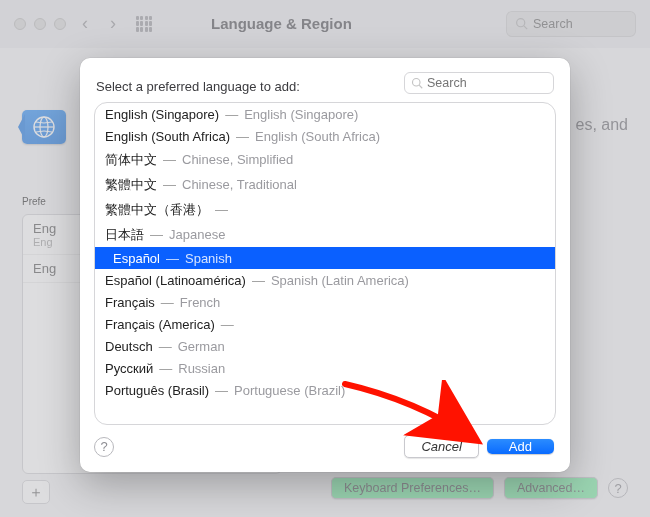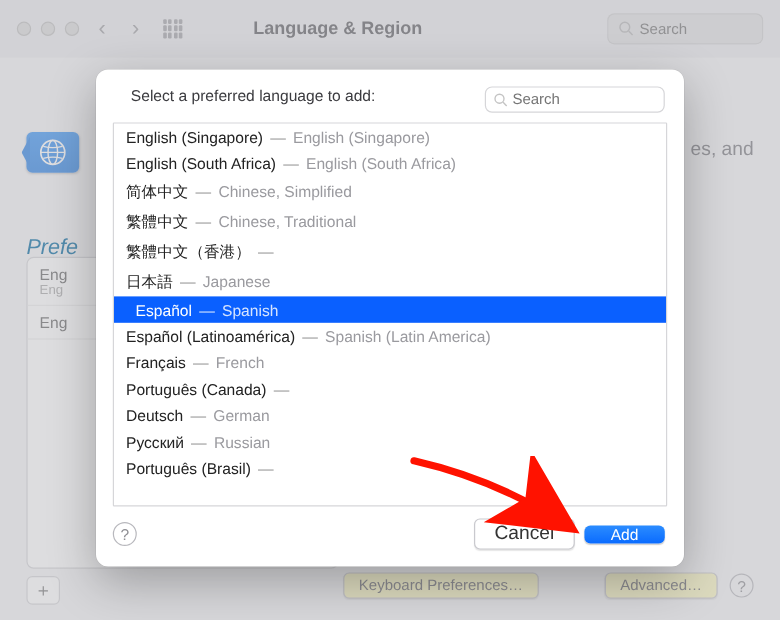--- a/index.html
+++ b/index.html
@@ -39,74 +39,73 @@
   .globe-badge {
     position: absolute; top: 62px; left: 22px; width: 44px; height: 34px;
     background: linear-gradient(#3d96f6,#2f84e6); border-radius: 5px;
     box-shadow: 0 1px 2px rgba(0,0,0,0.2);
   }
   .globe-badge::before { content:""; position:absolute; left:-4px; top:4px; width:7px; height:26px; background:#2f84e6; clip-path: polygon(100% 0, 100% 100%, 0 50%);}
   .globe-badge svg { position:absolute; left:10px; top:5px; width:24px; height:24px; }
 
   .desc-right { position:absolute; top:68px; right:22px; font-size:16px; color:#7b7b80; text-align:left; }
 
-  .prefs-label { position:absolute; top:148px; left:22px; font-size:18px; color:#0369a1;font-style:italic; }
+  .prefs-label { position:absolute; top:148px; left:22px; font-size:10px; color:#404040; }
   .prefs-box {
     position:absolute; top:166px; left:22px; width:260px; height:260px;
     background:#fff; border:1px solid #d6d6d9; border-radius:6px;
     overflow:hidden;
   }
   .prefs-item { padding:6px 10px; border-bottom:1px solid #eee; }
   .prefs-item .l1 { font-size:13px; color:#666; }
   .prefs-item .l2 { font-size:11px; color:#aaa; }
 
   .plus-btn {
     position:absolute; top:432px; left:22px; width:28px; height:24px;
     background:#fff; border:1px solid #d6d6d9; border-radius:5px;
     display:flex; align-items:center; justify-content:center;
     font-size:15px; color:#777;
   }
 
   .bottom-btns { position:absolute; bottom:18px; right:22px; display:flex; gap:10px; align-items:center;}
   .mac-btn {
-    background:#fef9c3; border:1px solid #c9c9ce; border-radius:5px;
+    background:#86efac; border:1px solid #c9c9ce; border-radius:5px;
     padding: 3px 12px; font-size:12.5px; color:#6b6b70;
     box-shadow: 0 0.5px 1px rgba(0,0,0,0.08);
-    margin-left: 45px;
   }
   .help-circle {
     width:20px; height:20px; border-radius:50%; border:1.3px solid #b8b8bd;
     display:flex; align-items:center; justify-content:center; font-size:13px; color:#8e8e93;
   }
 
   
   .veil {
     position:absolute; inset:0; background:rgba(180,180,184,0.45);
   }
 
   
   .sheet {
     position:absolute; left:80px; top:58px; width:490px; height:414px;
     background:#fff; border-radius:10px;
     box-shadow: 0 12px 40px rgba(0,0,0,0.28), 0 0 0 0.5px rgba(0,0,0,0.08);
     display:flex; flex-direction:column;
   }
   .sheet-header {
-    display:flex; align-items:flex-start; padding:14px 16px 8px 29px; gap:10px;
+    display:flex; align-items:flex-end; padding:14px 16px 8px 16px; gap:10px;
   }
   .sheet-header .prompt { font-size:13px; color:#3b3b3f; flex:1; }
   .sheet-search {
     display:flex; align-items:center; background:#fff;
     border:1px solid #d6d6d9; border-radius:6px; height:22px; padding:0 6px; width:150px;
   }
   .sheet-search svg { width:12px; height:12px; opacity:0.5; }
   .sheet-search input { border:none; background:transparent; font-size:12.5px; color:#8b8b90; margin-left:4px; width:110px; outline:none;}
 
   .list-wrap {
-    margin: 0 14px; border:1px solid #d6d6d9; border-radius:1px; flex:1;
+    margin: 0 14px; border:1px solid #d6d6d9; border-radius:13px; flex:1;
     overflow:hidden; position:relative;
   }
   .list-scroll {
     position:absolute; inset:0; overflow-y:auto;
   }
   .list-scroll::-webkit-scrollbar { width:14px; }
   .list-scroll::-webkit-scrollbar-thumb { background:#c4c4c9; border-radius:7px; border:3px solid #fff; }
   .row {
     padding: 3.5px 10px; font-size:13px; display:flex; align-items:baseline; white-space:nowrap;
     cursor: default;
@@ -118,22 +117,23 @@
   .row.selected .native { color:#fff; }
   .row.selected .dash { color:#cfe0ff; }
   .row.selected .eng { color:#d6e4ff; }
 
   .sheet-footer {
     display:flex; align-items:center; padding:10px 16px 14px 14px; gap:8px;
   }
   .sheet-footer .spacer { flex:1; }
   .btn-cancel {
     background:#fff; border:1px solid #c9c9ce; border-radius:5px;
-    padding:3px 16px; font-size:16px; color:#333;
+    padding:3px 16px; font-size:13px; color:#333;
     box-shadow: 0 0.5px 1px rgba(0,0,0,0.1);
+    font-style: italic;
   }
   .btn-add {
     background: linear-gradient(#2b8cff,#0a6bff); border:none; border-radius:5px;
     padding:0 22px; font-size:13px; color:#fff;
     box-shadow: 0 0.5px 1px rgba(0,0,0,0.2);
   }
 
   
   .arrow-annot {
     position:absolute; left:335px; top:380px; width:170px; height:78px; pointer-events:none;
@@ -262,36 +262,37 @@
             <span class="native">Español (Latinoamérica)</span>
             <span class="dash">—</span>
             <span class="eng">Spanish (Latin America)</span>
           </div>
           <div class="row">
             <span class="native">Français</span>
             <span class="dash">—</span>
             <span class="eng">French</span>
           </div>
           <div class="row">
-            <span class="native">Português (Canada)</span>
+            <span class="native">Français (America)</span>
             <span class="dash">—</span>
           </div>
           <div class="row">
             <span class="native">Deutsch</span>
             <span class="dash">—</span>
             <span class="eng">German</span>
           </div>
           <div class="row">
             <span class="native">Русский</span>
             <span class="dash">—</span>
             <span class="eng">Russian</span>
           </div>
           <div class="row">
             <span class="native">Português (Brasil)</span>
             <span class="dash">—</span>
+            <span class="eng">Portuguese (Brazil)</span>
           </div>
         </div>
     </div>
 
     <div class="sheet-footer">
       <div class="help-circle">?</div>
       <div class="spacer"></div>
       <button class="btn-cancel">Cancel</button>
       <button class="btn-add">Add</button>
     </div>

